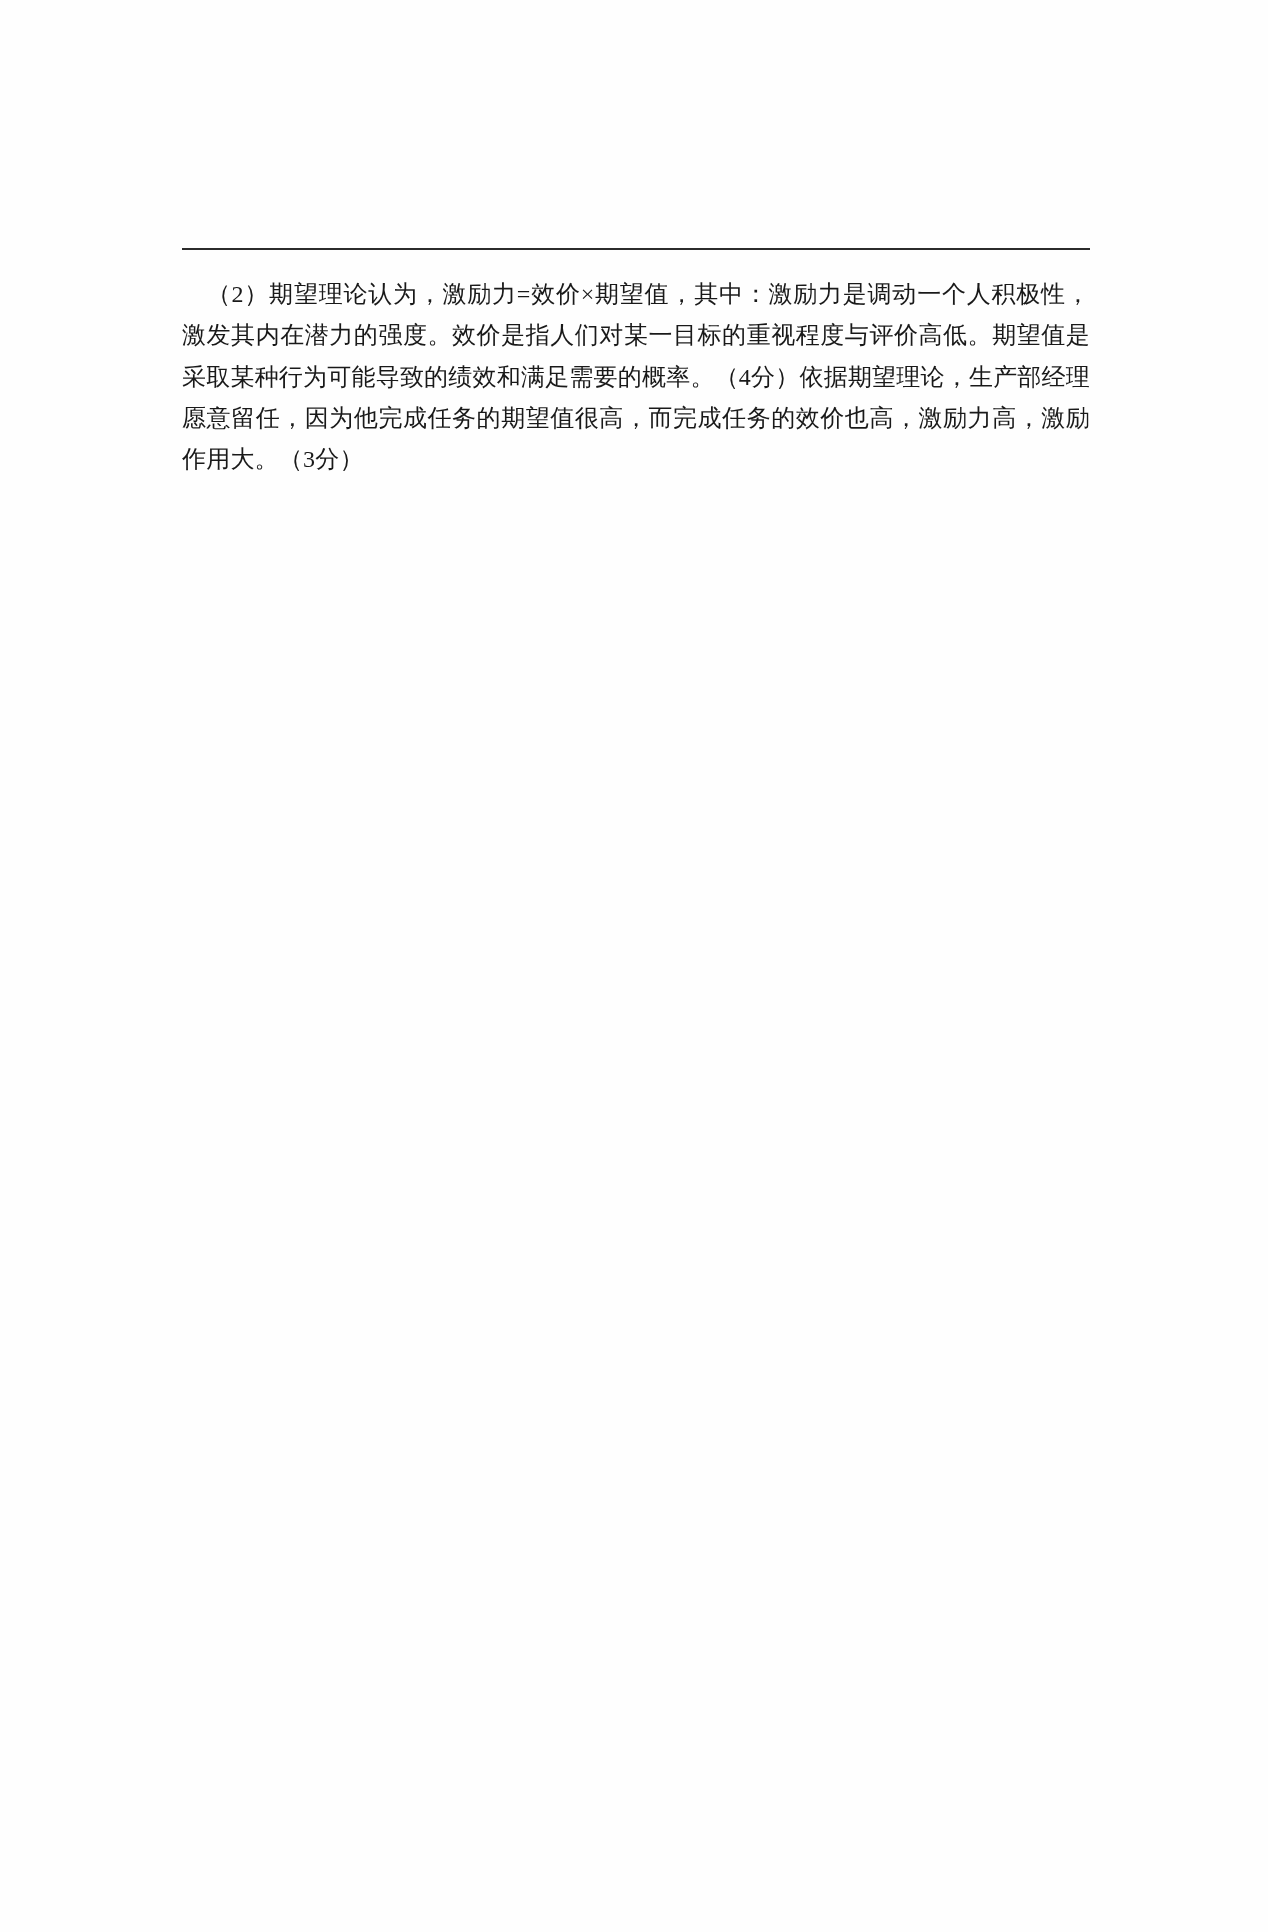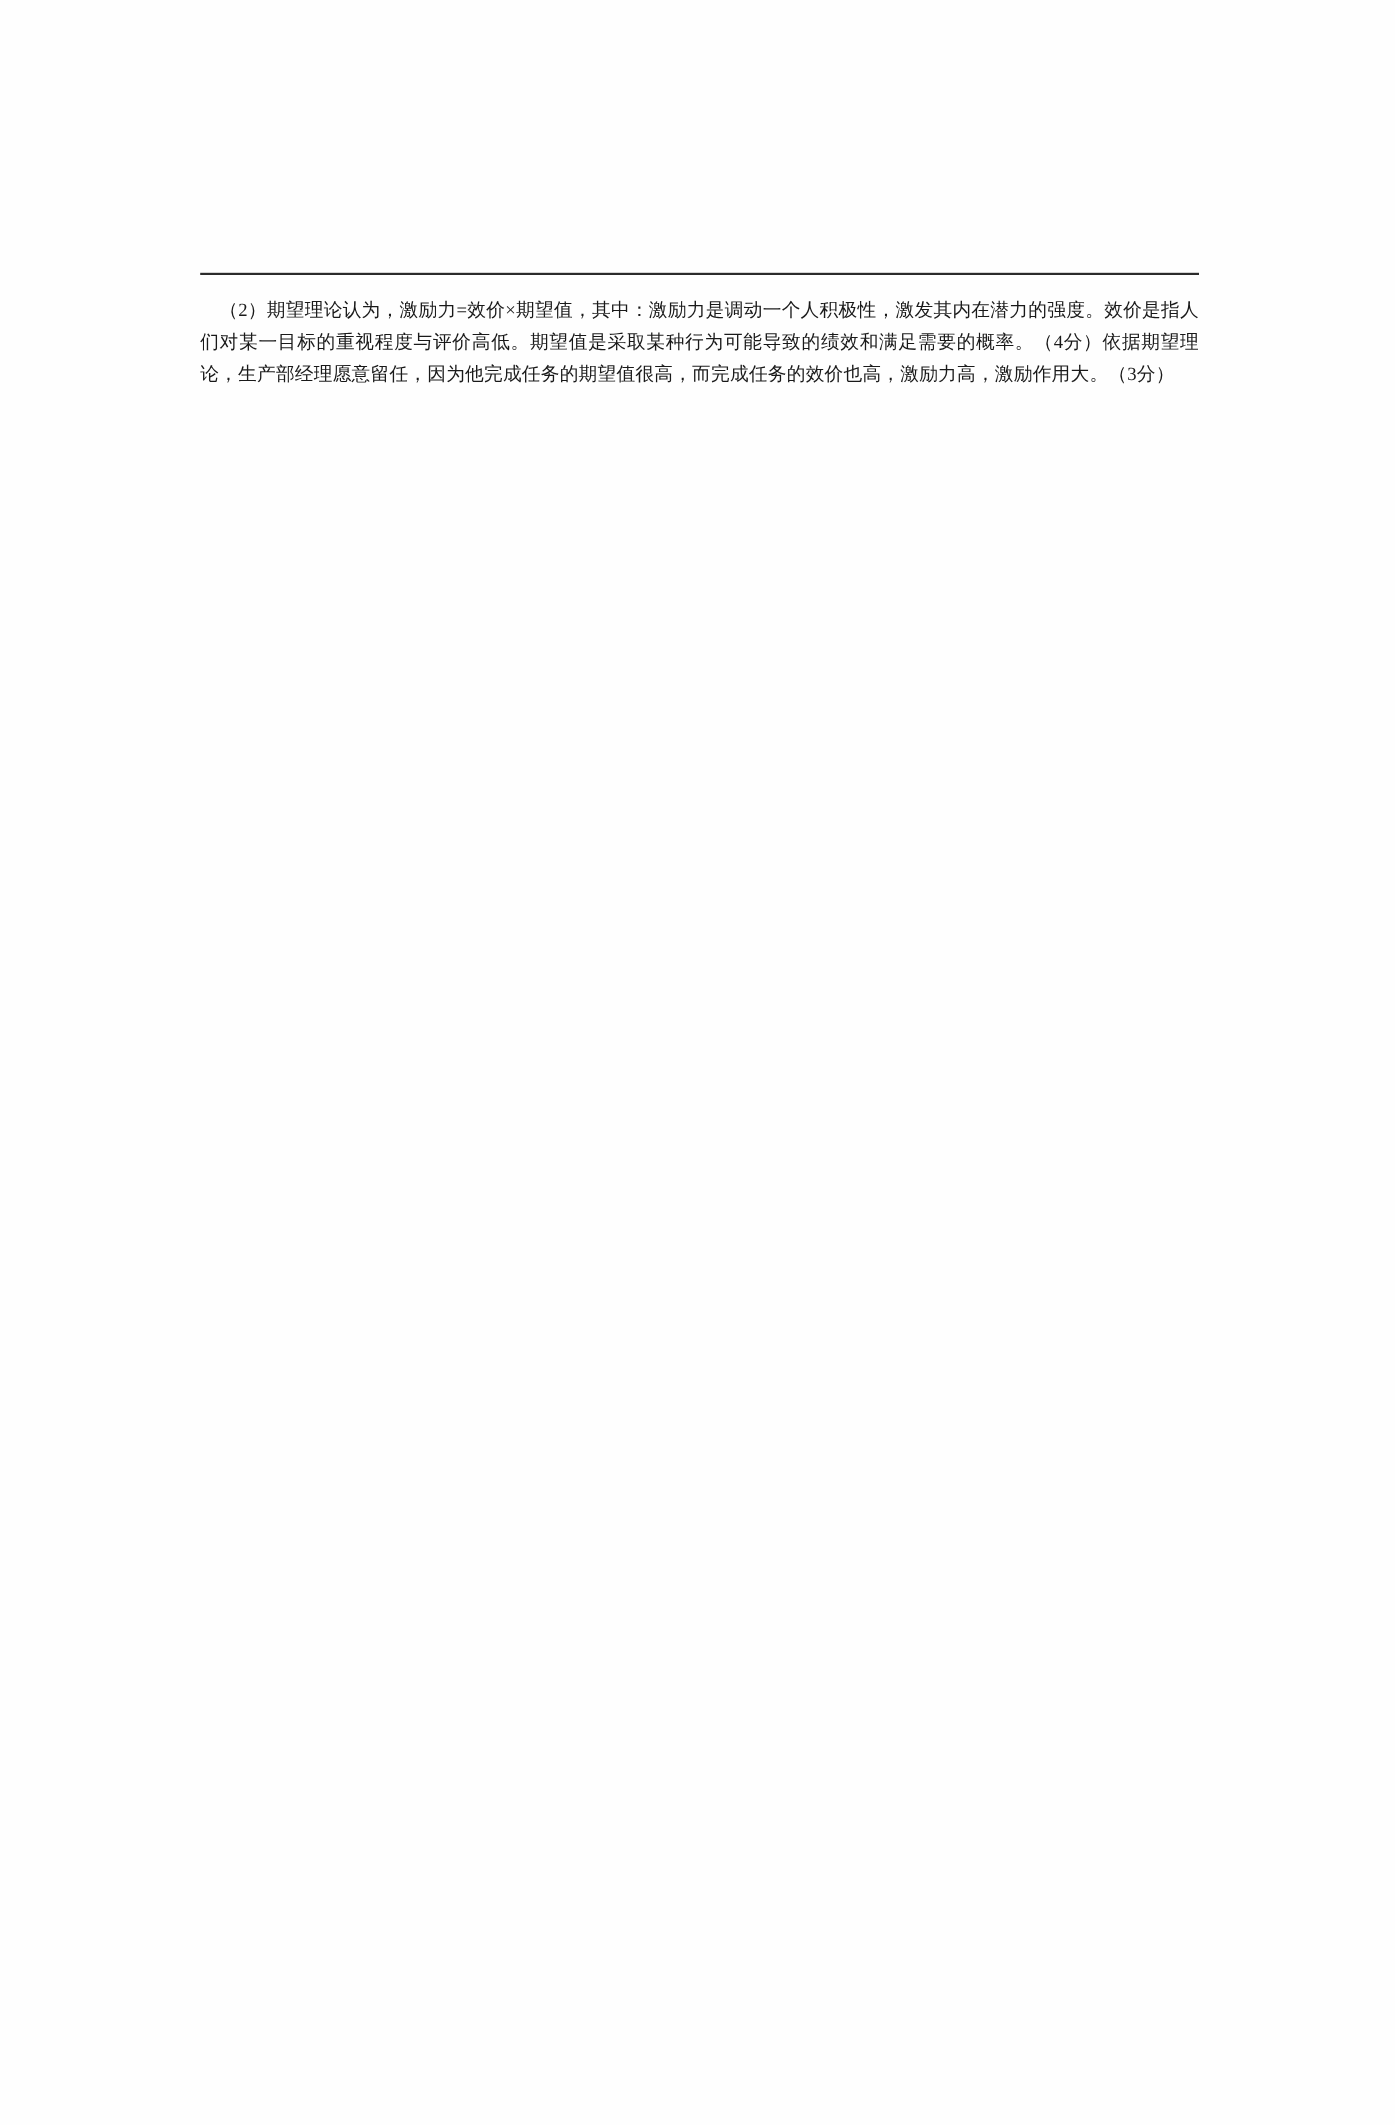--- a/index.html
+++ b/index.html
@@ -30,21 +30,21 @@
     width: 908px;
   }
   .top-rule {
     width: 908px;
     height: 0;
     border-top: 2px solid #2b2b2b;
     margin: 0 0 14px 0;
   }
   .body-text {
     font-family: "Liberation Serif", serif;
-    font-size: 17px;
+    font-size: 24px;
     line-height: 1.72;
     text-align: justify;
     text-justify: inter-character;
     letter-spacing: 0.2px;
     color: #191919;
     white-space: pre-wrap;
   }
 </style>
 </head>
 <body>

